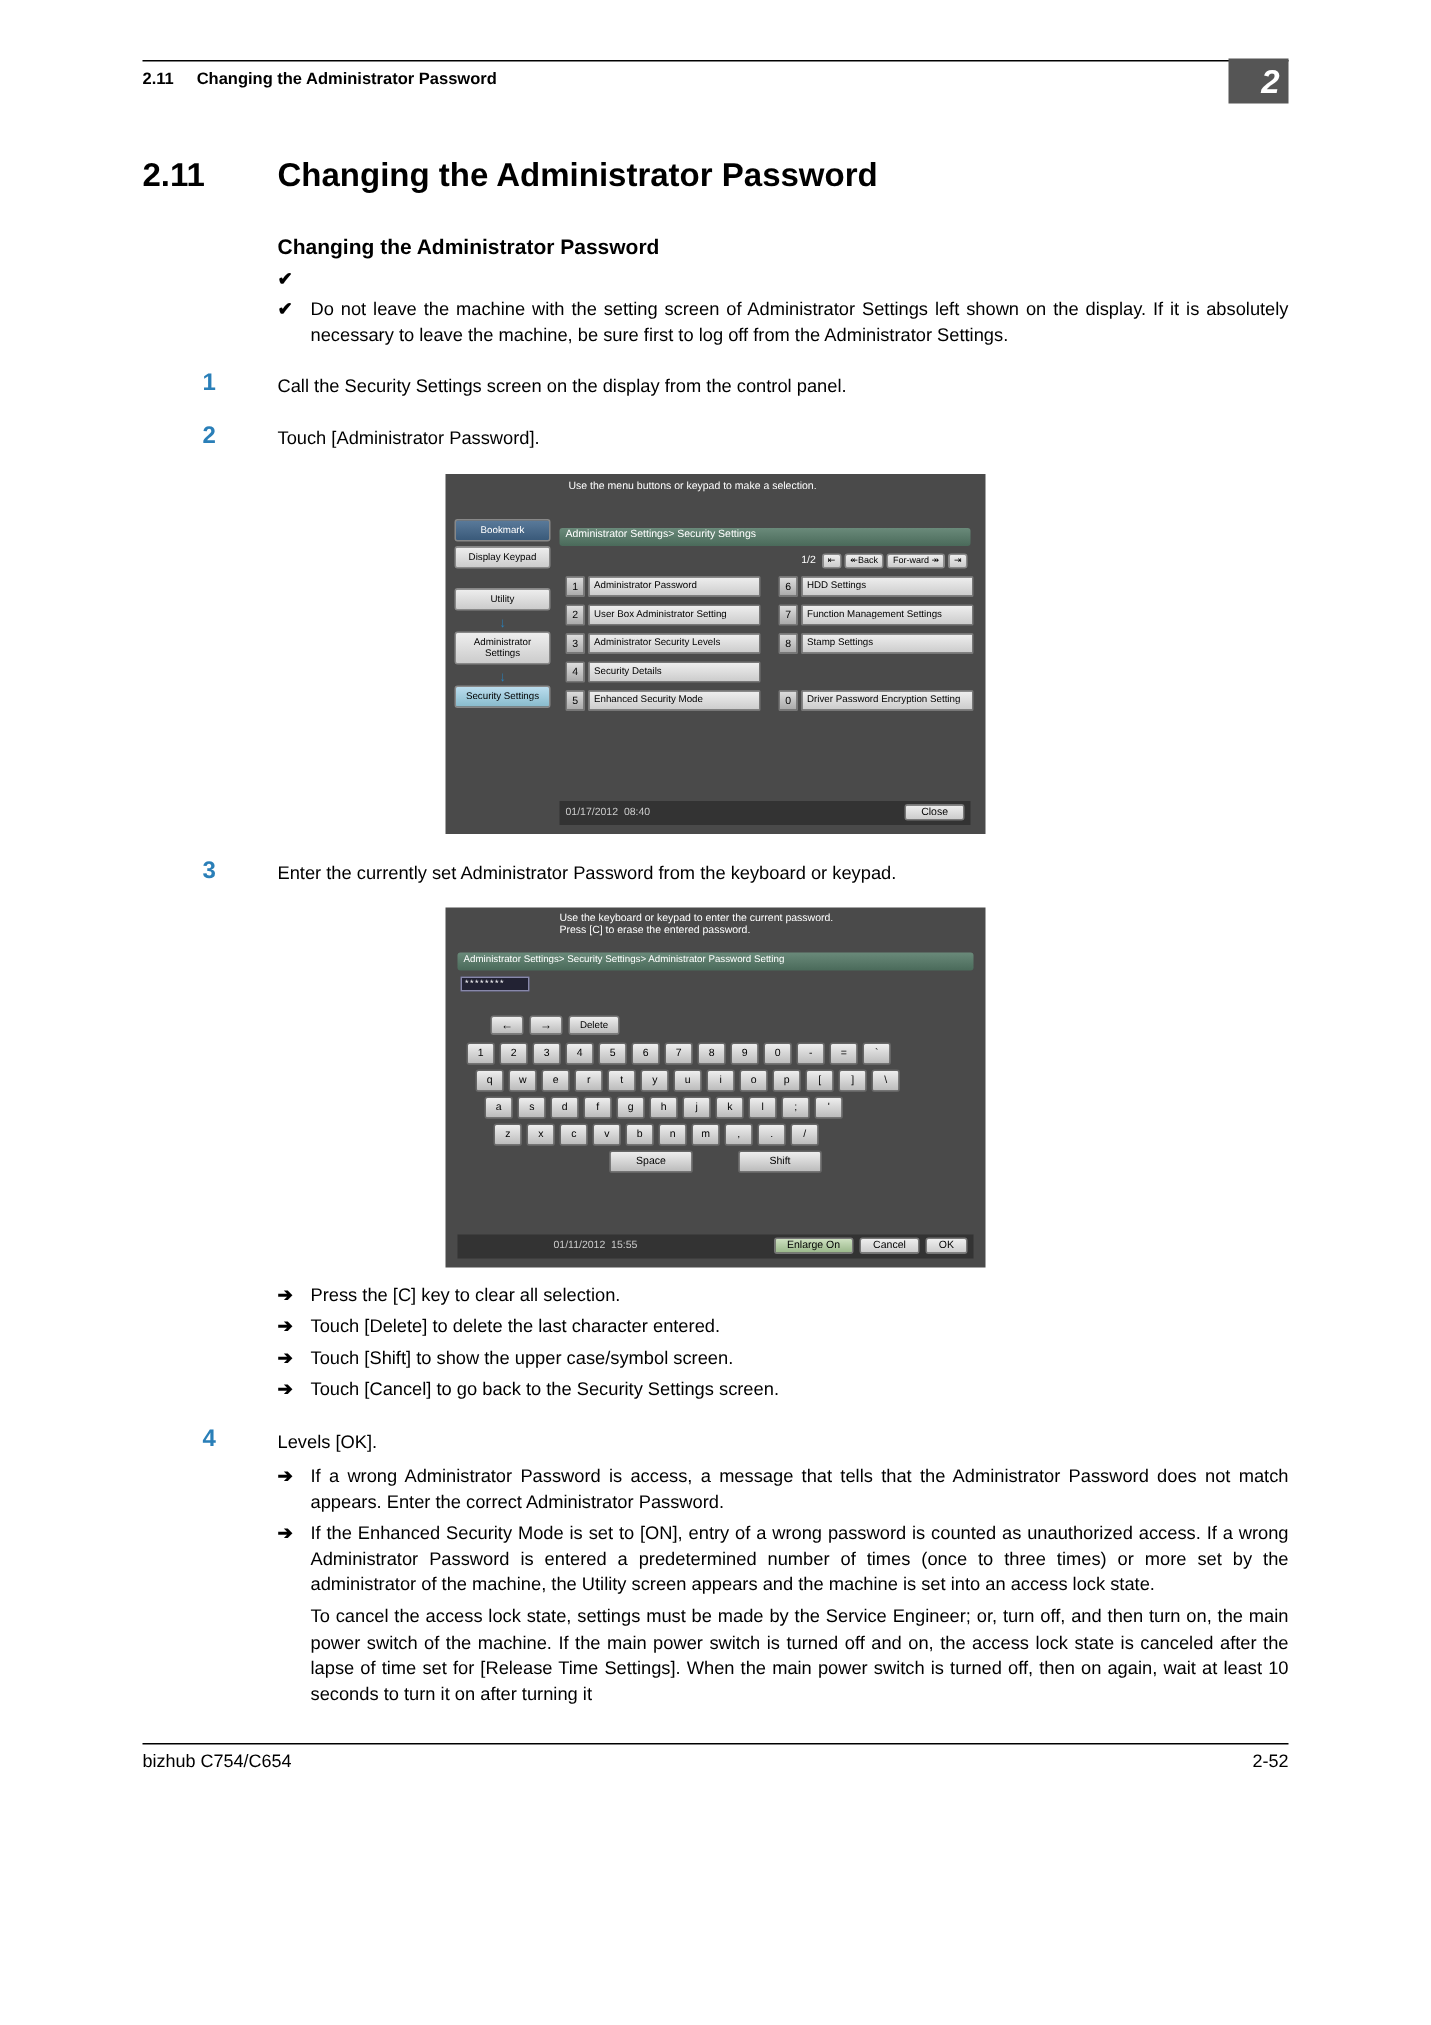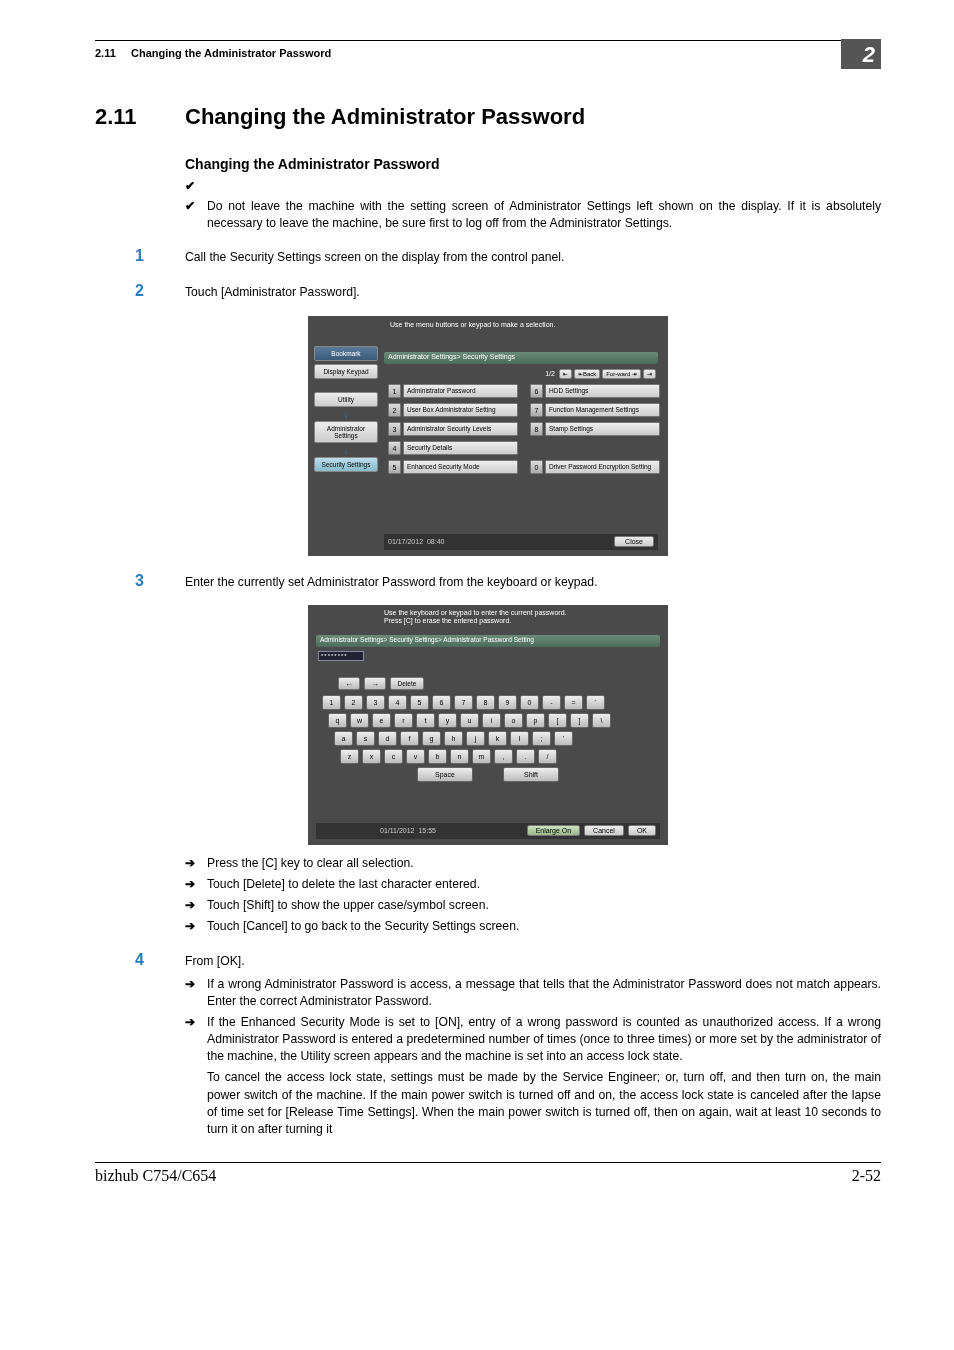--- a/index.html
+++ b/index.html
@@ -1,17 +1,17 @@
 <!DOCTYPE html>
 <html><head>
 <meta charset="utf-8">
 <style>
   * { box-sizing: border-box; margin: 0; padding: 0; }
   html, body { width: 954px; background: #fff; font-family: Arial, Helvetica, sans-serif; color: #000; }
-  .page { width: 954px; padding: 40px 73px 30px 95px; position: relative; }
+  .page { width: 954px; padding: 40px 95px 30px 95px; position: relative; }
   .header-line { border-top: 1px solid #000; position: relative; height: 28px; }
   .hdr-left { position: absolute; top: 6px; left: 0; font-size: 11px; font-weight: bold; }
   .hdr-badge { position: absolute; top: -2px; right: 0; width: 40px; height: 30px; background: #555; color: #fff; font-size: 22px; font-style: italic; font-weight: bold; text-align: right; padding-right: 6px; line-height: 32px; }
   .sec-row { display: flex; align-items: baseline; margin-top: 36px; }
   .sec-num { width: 90px; font-size: 22px; font-weight: bold; }
   .sec-title { font-size: 22px; font-weight: bold; }
   .body-col { margin-left: 90px; }
   .para { font-size: 12.2px; line-height: 1.35; margin-top: 10px; text-align: justify; }
   .sub-h { font-size: 14px; font-weight: bold; margin-top: 26px; }
   .sub-note { font-size: 12.2px; margin-top: 6px; }
@@ -56,21 +56,21 @@
   .ss2 .kb { position: absolute; left: 14px; top: 90px; right: 14px; }
   .ss2 .krow { display: flex; gap: 3px; margin-bottom: 3px; }
   .ss2 .key { background: linear-gradient(#eee,#bbb); border: 1px solid #666; border-radius: 2px; width: 19px; height: 15px; font-size: 7px; text-align: center; line-height: 14px; }
   .ss2 .keyw { width: 56px; }
   .ss2 .footer { position: absolute; left: 8px; bottom: 6px; right: 8px; height: 16px; background: #333; display: flex; align-items: center; padding: 0 4px; gap: 4px; }
   .ss2 .ftime { color: #ccc; font-size: 7px; flex: none; }
   .ss2 .spacer { flex: 1; }
   .ss2 .fbtn { background: linear-gradient(#eee,#ccc); border: 1px solid #777; border-radius: 2px; font-size: 7px; padding: 1px 8px; }
   .ss2 .fbtn.grn { background: linear-gradient(#cde0c0,#9ab88a); }
 
-  .foot-line { border-top: 1px solid #000; margin-top: 24px; padding-top: 4px; display: flex; justify-content: space-between; font-size: 16px; font-family: Liberation Serif, serif; }
+  .foot-line { border-top: 1px solid #000; margin-top: 24px; padding-top: 4px; display: flex; justify-content: space-between; font-size: 12px; }
 </style>
 </head>
 <body>
 
 <div class="page">
 
   <div class="header-line">
     <div class="hdr-left">
       <span>2.11</span>
       &nbsp;&nbsp;&nbsp;
@@ -283,21 +283,21 @@
       </div>
     <div class="arrow-item">
         <div class="arrow">➔</div>
         <div>Touch [Cancel] to go back to the Security Settings screen.</div>
       </div>
   </div>
 
   <div class="step-row" style="margin-left:40px;">
     <div class="step-num">4</div>
     <div class="step-body">
-      <div>From [OK].</div>
+      <div>Levels [OK].</div>
       <div class="arrow-item" style="margin-top:6px">
           <div class="arrow">➔</div>
           <div>If a wrong Administrator Password is access, a message that tells that the Administrator Password does not match appears. Enter the correct Administrator Password.</div>
         </div>
       <div class="arrow-item">
           <div class="arrow">➔</div>
           <div>If the Enhanced Security Mode is set to [ON], entry of a wrong password is counted as unauthorized access. If a wrong Administrator Password is entered a predetermined number of times (once to three times) or more set by the administrator of the machine, the Utility screen appears and the machine is set into an access lock state.</div>
         </div>
       <div class="arrow-item">
           <div class="arrow"></div>

